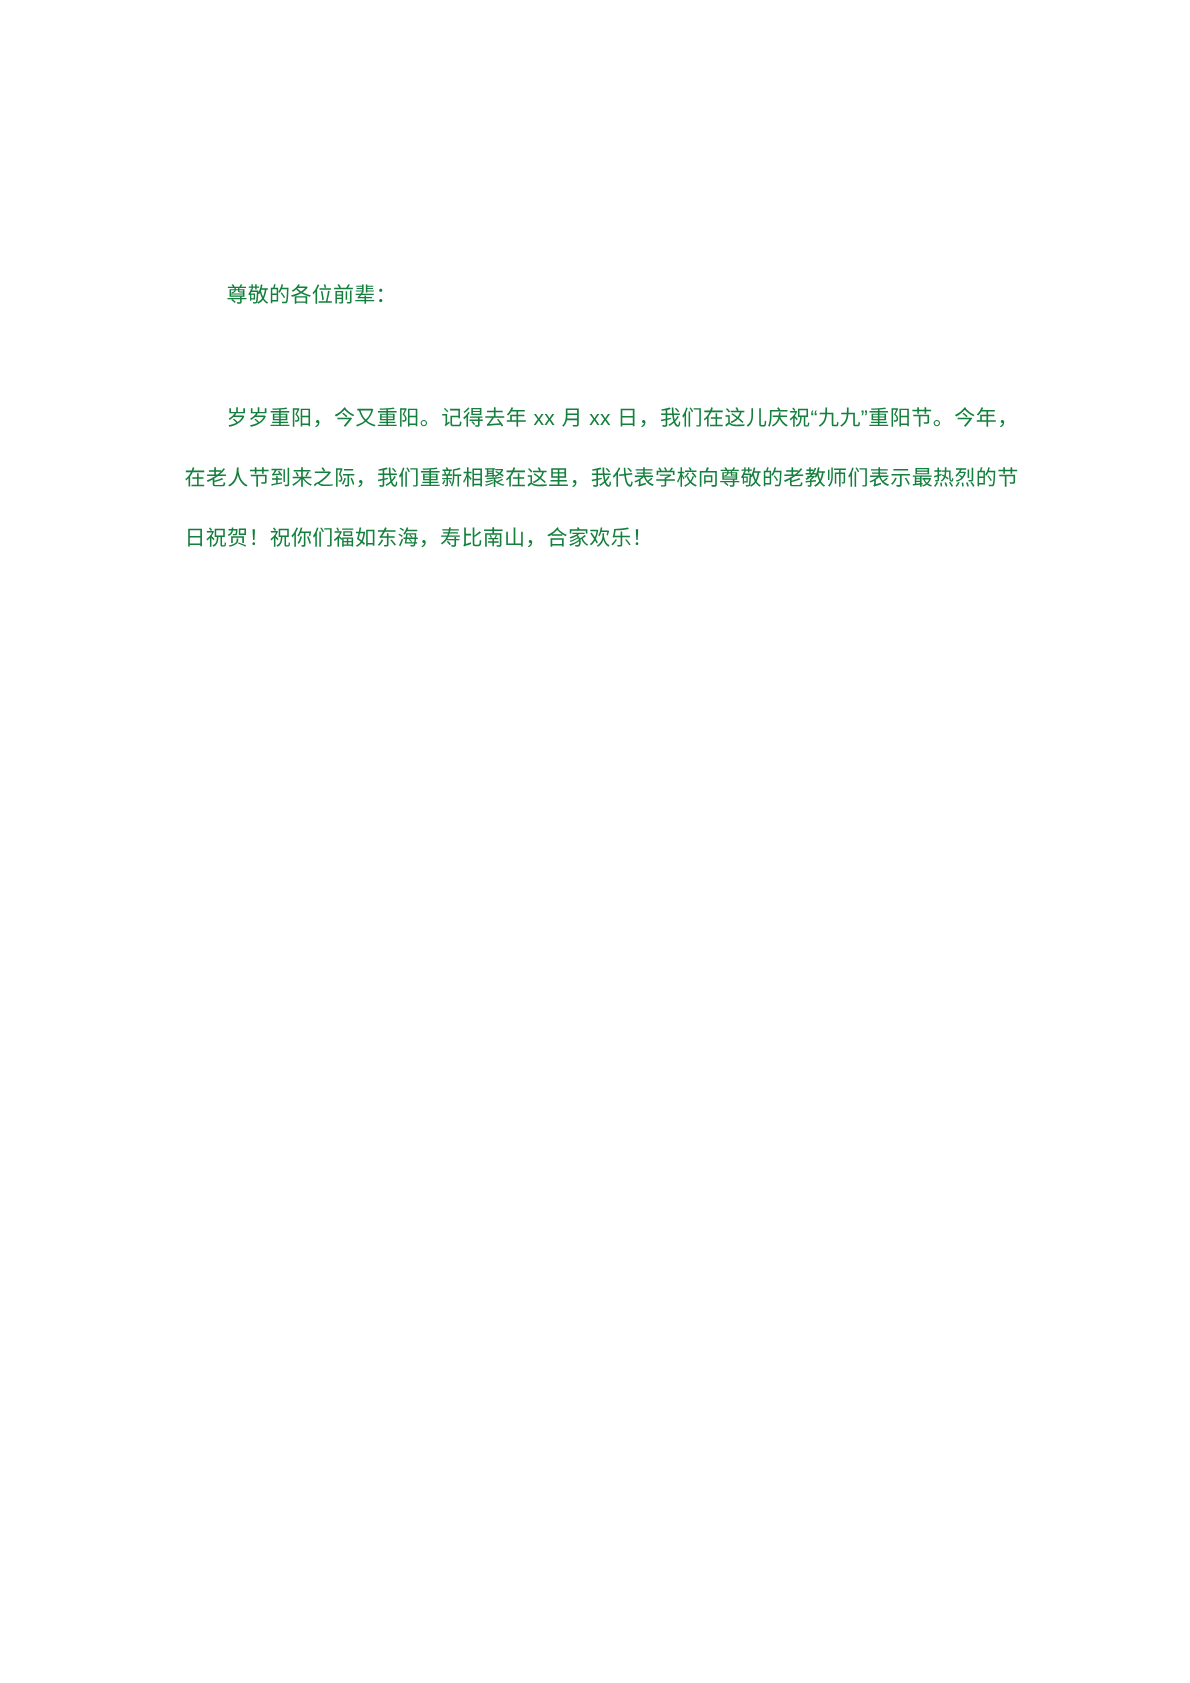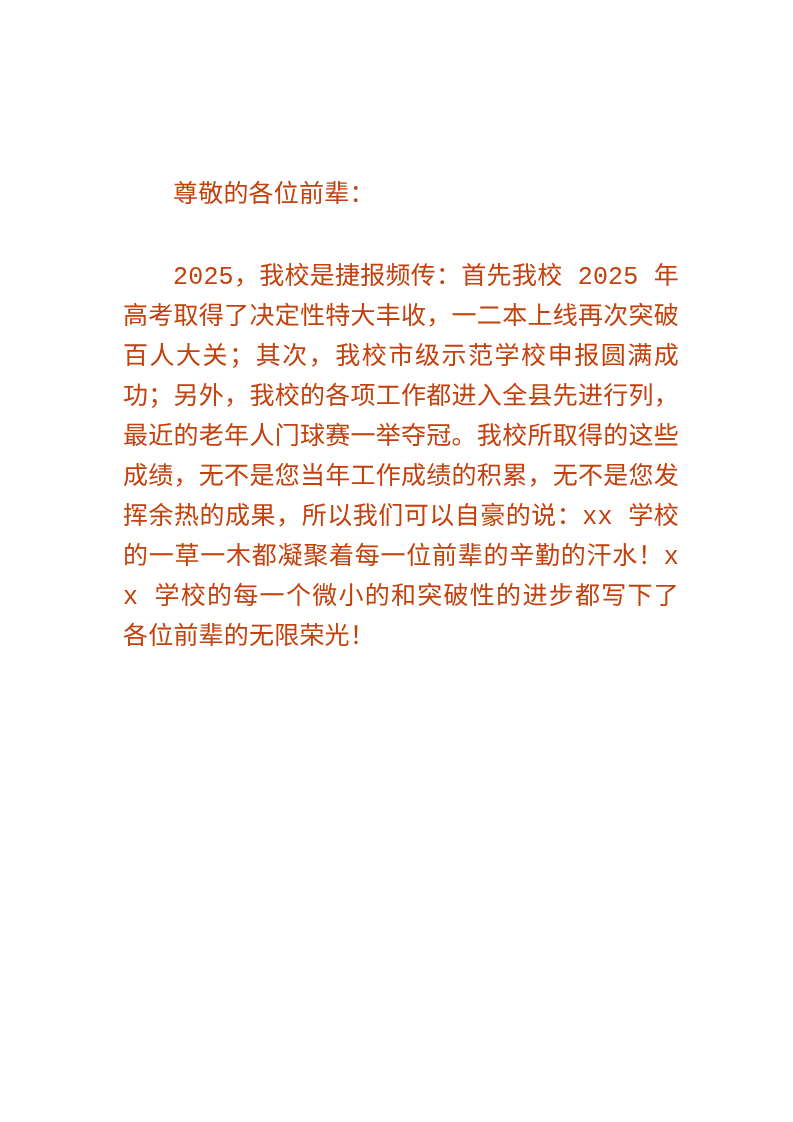--- a/index.html
+++ b/index.html
@@ -20,24 +20,24 @@
   }
 
   .doc-body {
     position: absolute;
     left: 123px;
     top: 176px;
     width: 556px;
   }
 
   .para {
-    font-family: Liberation Mono, monospace;
-    font-size: 25px;
+    font-family: Liberation Sans, sans-serif;
+    font-size: 14px;
     line-height: 40px;
-    color: #c2410c;
+    color: #15803d;
     text-align: justify;
     text-justify: inter-ideograph;
     margin: 0 0 40px 0;
     letter-spacing: 0.2px;
     text-indent: 2em;
     word-break: break-all;
     -webkit-font-smoothing: antialiased;
   }
 
   .para:last-child {
@@ -52,18 +52,18 @@
   }
 </style>
 </head>
 <body>
 
 <div class="page">
   <div class="doc-body">
 
     <p class="para salutation">尊敬的各位前辈：</p>
 
+    <p class="para">岁岁重阳，今又重阳。记得去年 xx 月 xx 日，我们在这儿庆祝“九九”重阳节。今年，在老人节到来之际，我们重新相聚在这里，我代表学校向尊敬的老教师们表示最热烈的节日祝贺！祝你们福如东海，寿比南山，合家欢乐！</p>
 
-    <p class="para">2025，我校是捷报频传：首先我校 2025 年高考取得了决定性特大丰收，一二本上线再次突破百人大关；其次，我校市级示范学校申报圆满成功；另外，我校的各项工作都进入全县先进行列，最近的老年人门球赛一举夺冠。我校所取得的这些成绩，无不是您当年工作成绩的积累，无不是您发挥余热的成果，所以我们可以自豪的说：xx 学校的一草一木都凝聚着每一位前辈的辛勤的汗水！xx 学校的每一个微小的和突破性的进步都写下了各位前辈的无限荣光！</p>
 
 
   </div>
 </div>
 
 </body></html>

